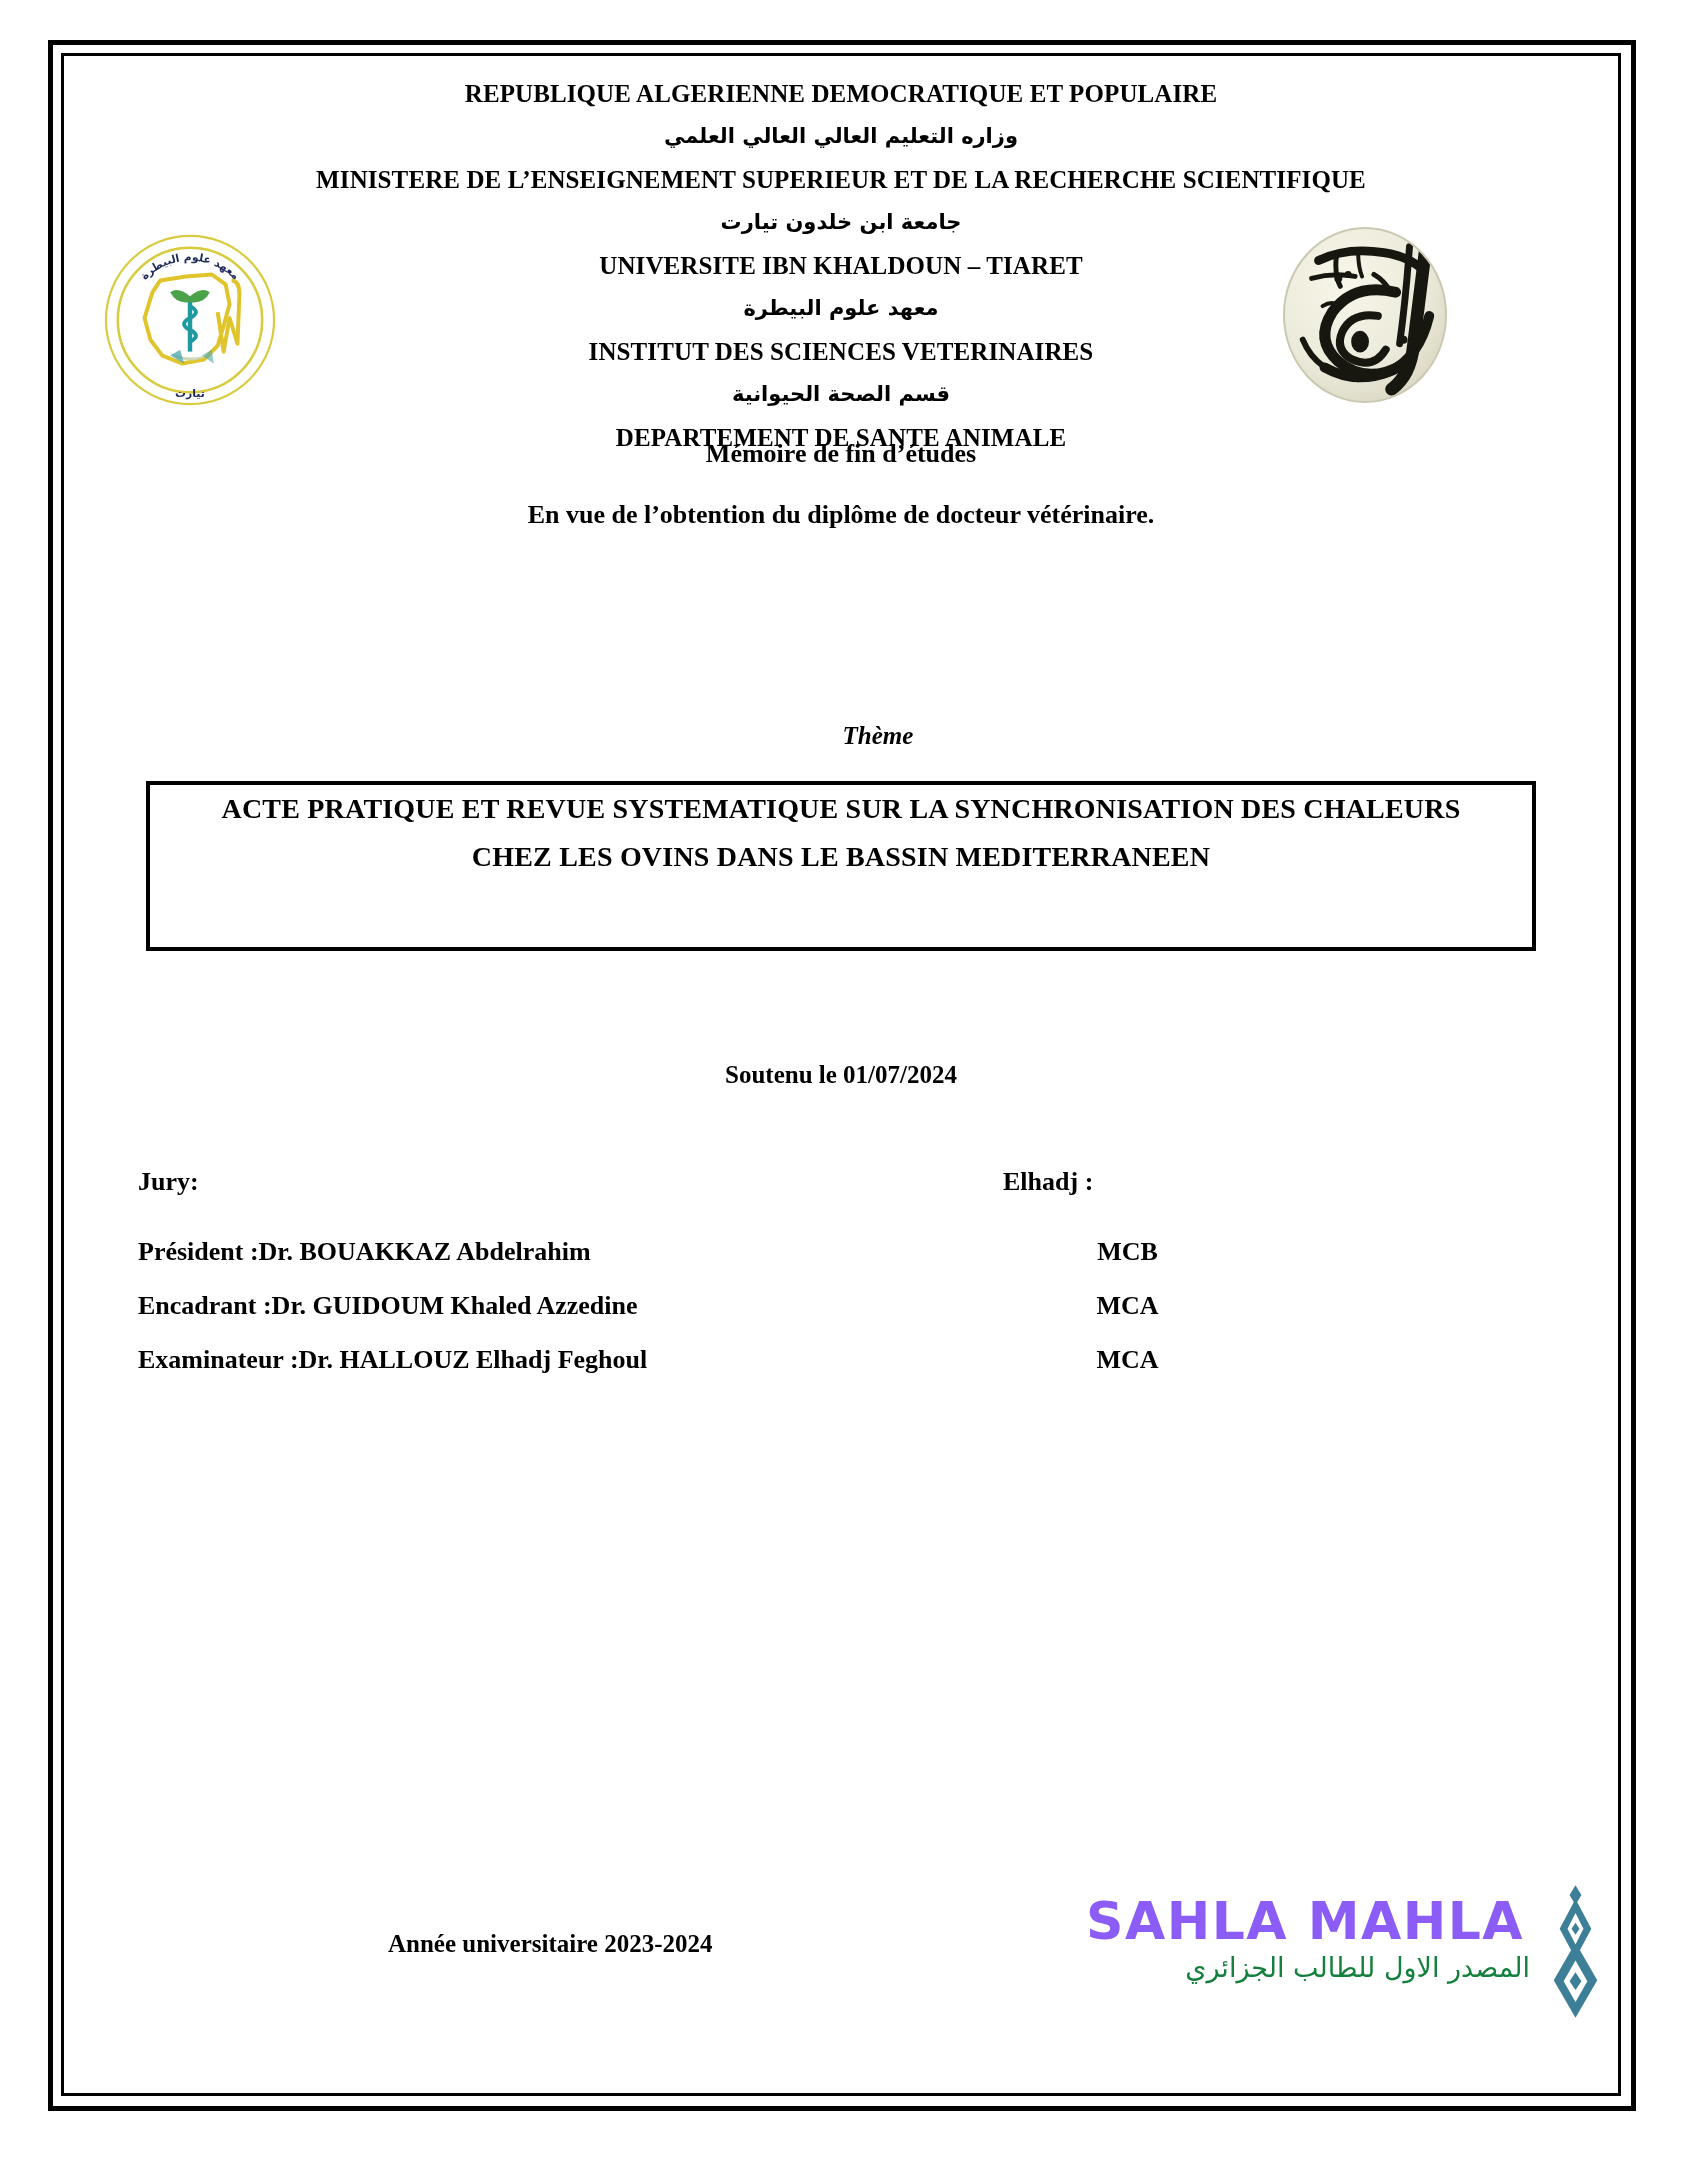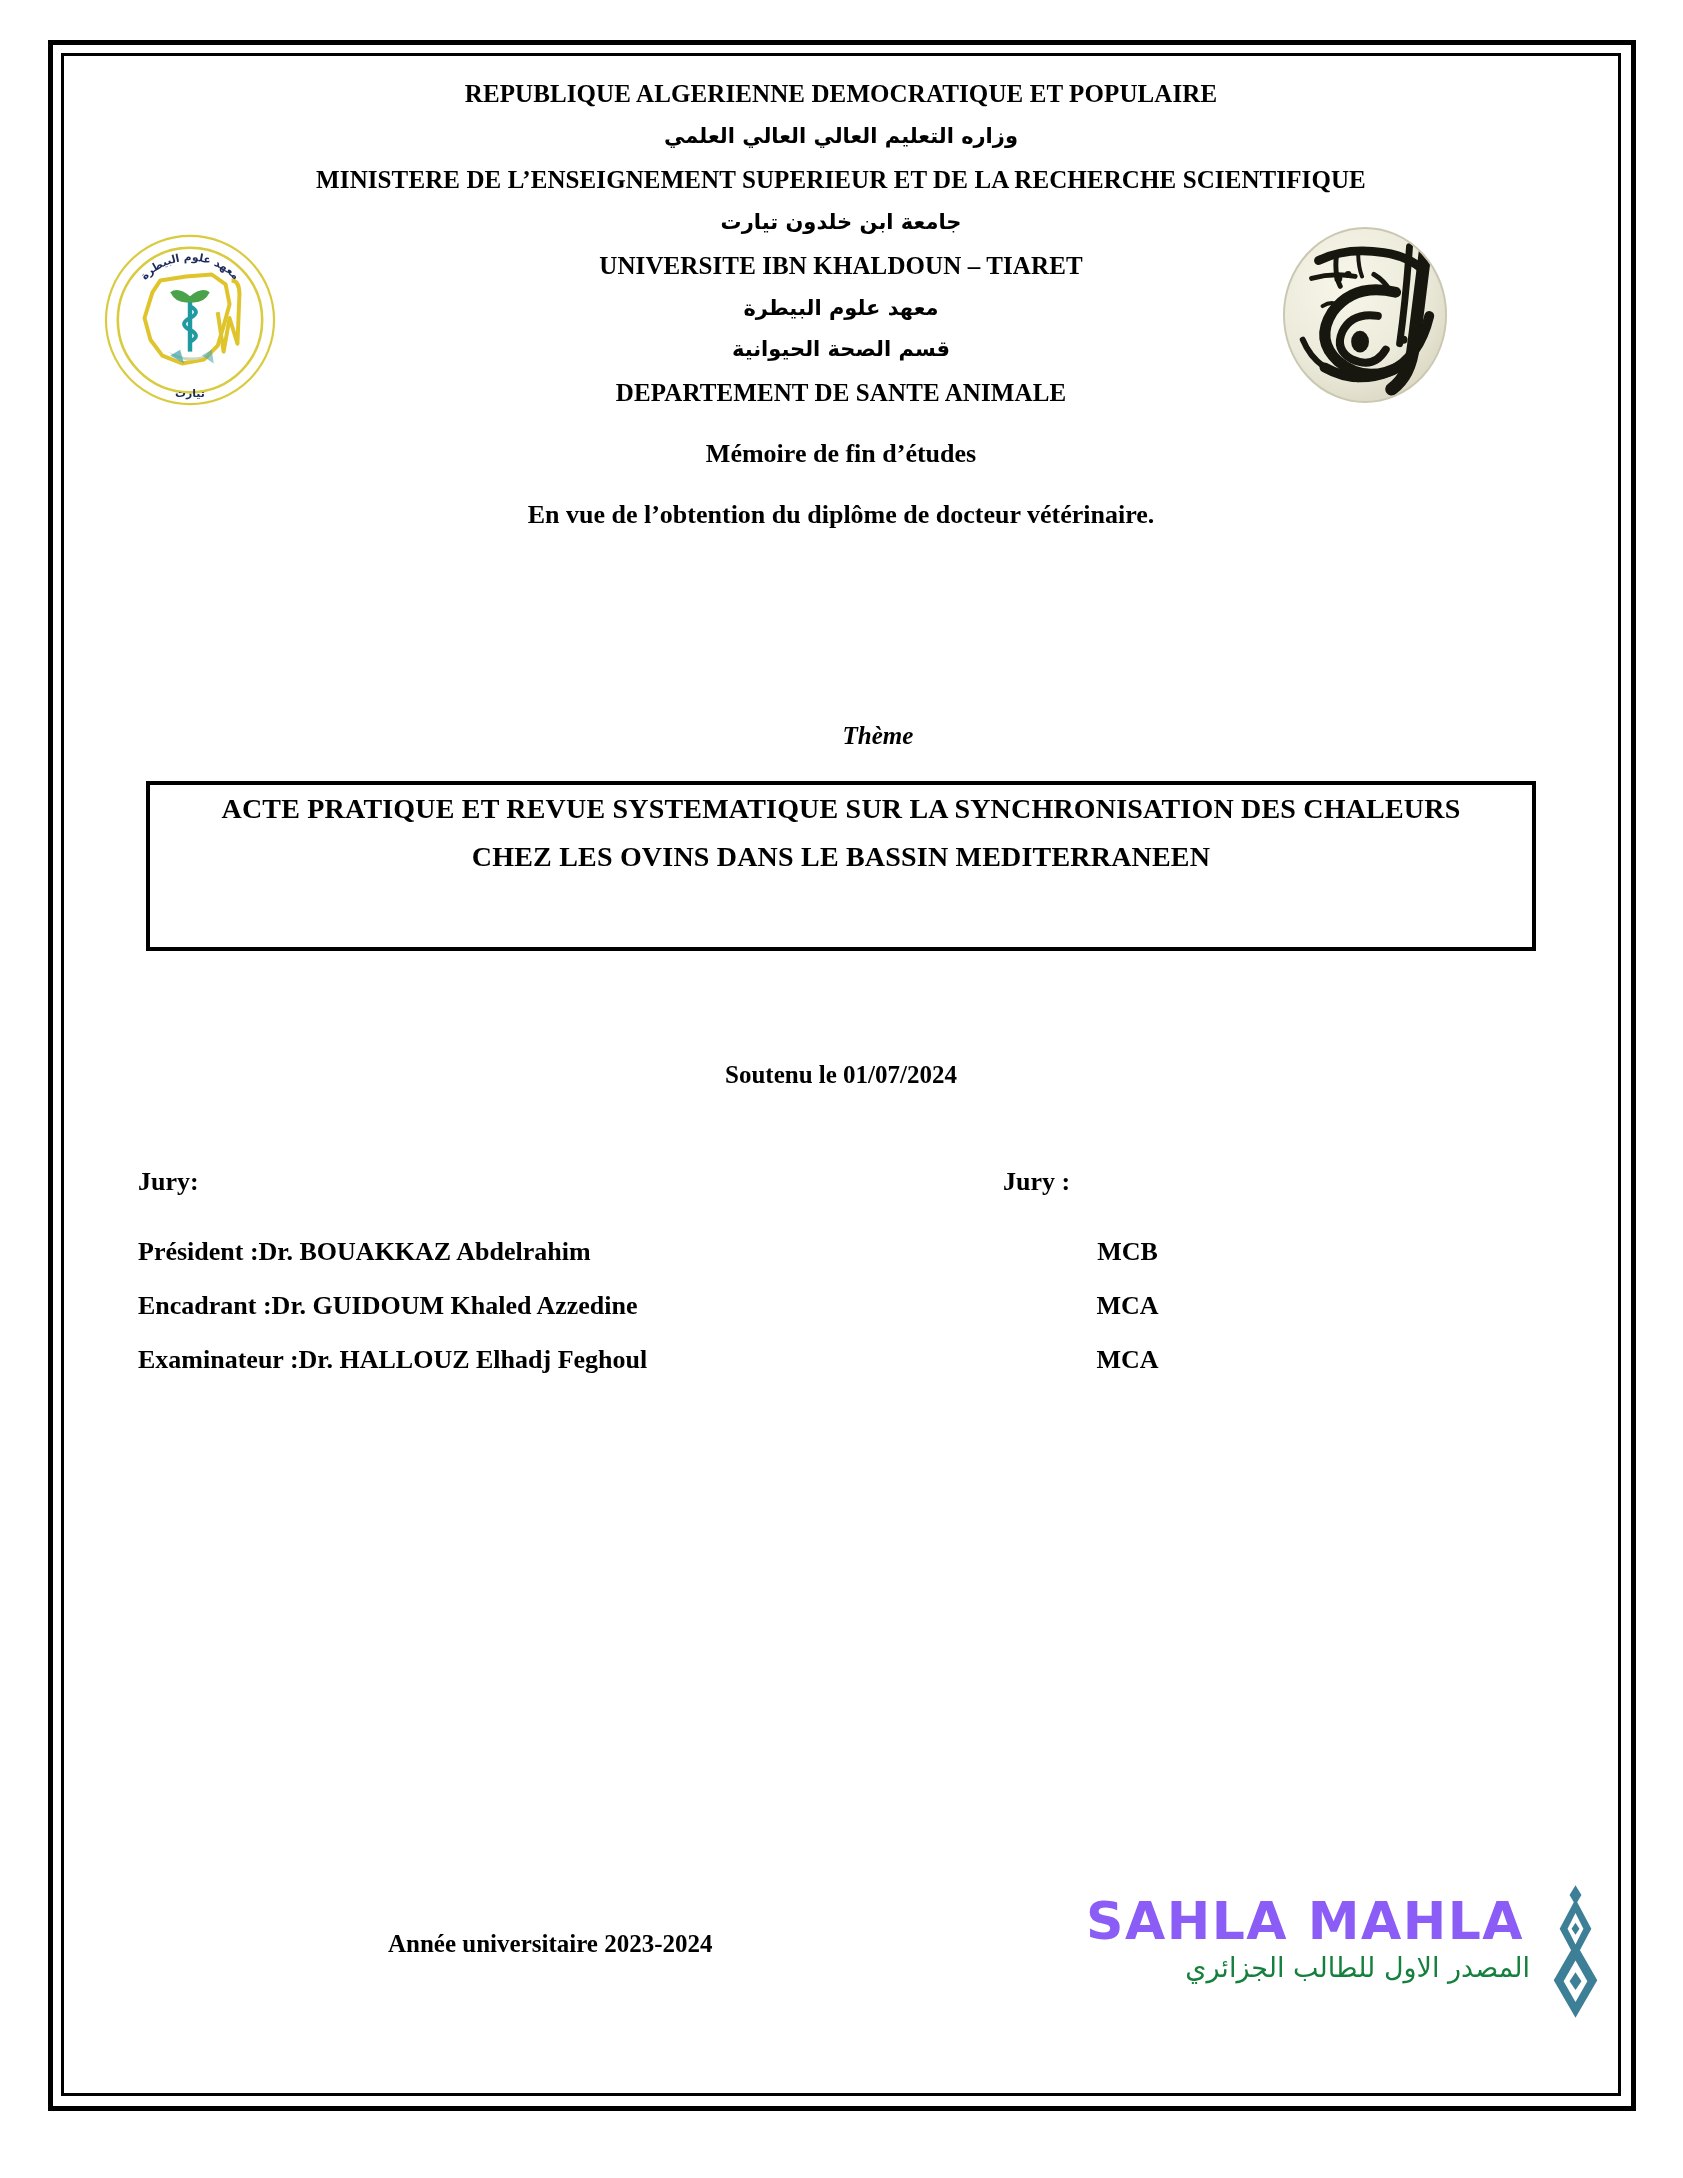--- a/index.html
+++ b/index.html
@@ -250,20 +250,21 @@
 
 <div class="sheet">
 
   <div class="header-block">
     <div class="hdr-line hdr-fr">REPUBLIQUE ALGERIENNE DEMOCRATIQUE ET POPULAIRE</div>
     <div class="hdr-line hdr-ar">وزاره التعليم العالي العالي العلمي</div>
     <div class="hdr-line hdr-fr wide">MINISTERE DE L’ENSEIGNEMENT SUPERIEUR ET DE LA RECHERCHE SCIENTIFIQUE</div>
     <div class="hdr-line hdr-ar">جامعة ابن خلدون تيارت</div>
     <div class="hdr-line hdr-fr">UNIVERSITE IBN KHALDOUN – TIARET</div>
     <div class="hdr-line hdr-ar">معهد علوم البيطرة</div>
+    <div class="hdr-line hdr-fr">INSTITUT DES SCIENCES VETERINAIRES</div>
     <div class="hdr-line hdr-ar">قسم الصحة الحيوانية</div>
     <div class="hdr-line hdr-fr">DEPARTEMENT DE SANTE ANIMALE</div>
   </div>
 
   <div class="logo logo-left">
     <svg viewBox="0 0 180 180" width="178" height="178" aria-hidden="true">
       <circle cx="90" cy="90" r="85" fill="none" stroke="#d9cb3f" stroke-width="2.2"></circle>
       <circle cx="90" cy="90" r="73" fill="none" stroke="#d9cb3f" stroke-width="2.6"></circle>
 
       <path d="M52 62 L60 50 L86 46 L112 44 L126 54 L130 74 L124 96 L118 116
@@ -336,21 +337,21 @@
 
   <div class="title-box">
     <div class="title-text">ACTE PRATIQUE ET REVUE SYSTEMATIQUE SUR LA SYNCHRONISATION DES CHALEURS CHEZ LES OVINS DANS LE BASSIN MEDITERRANEEN</div>
   </div>
 
   <div class="soutenu">Soutenu le 01/07/2024</div>
 
   <div class="jury">
     <div class="jury-row head">
       <div class="jury-role">Jury:</div>
-      <div class="jury-grade">Jury :</div>
+      <div class="jury-grade">Elhadj :</div>
     </div>
     <div class="jury-row">
       <div class="jury-role">Président :Dr. BOUAKKAZ Abdelrahim</div>
       <div class="jury-grade">MCB</div>
     </div>
     <div class="jury-row">
       <div class="jury-role">Encadrant :Dr. GUIDOUM Khaled Azzedine</div>
       <div class="jury-grade">MCA</div>
     </div>
     <div class="jury-row">

